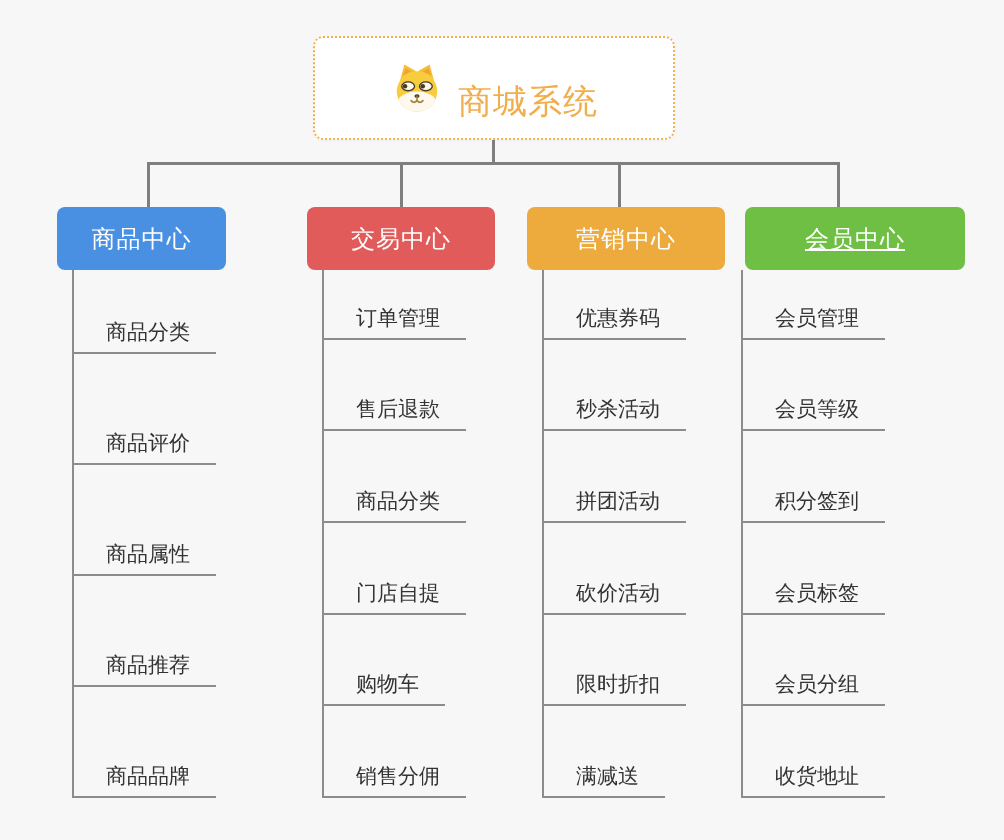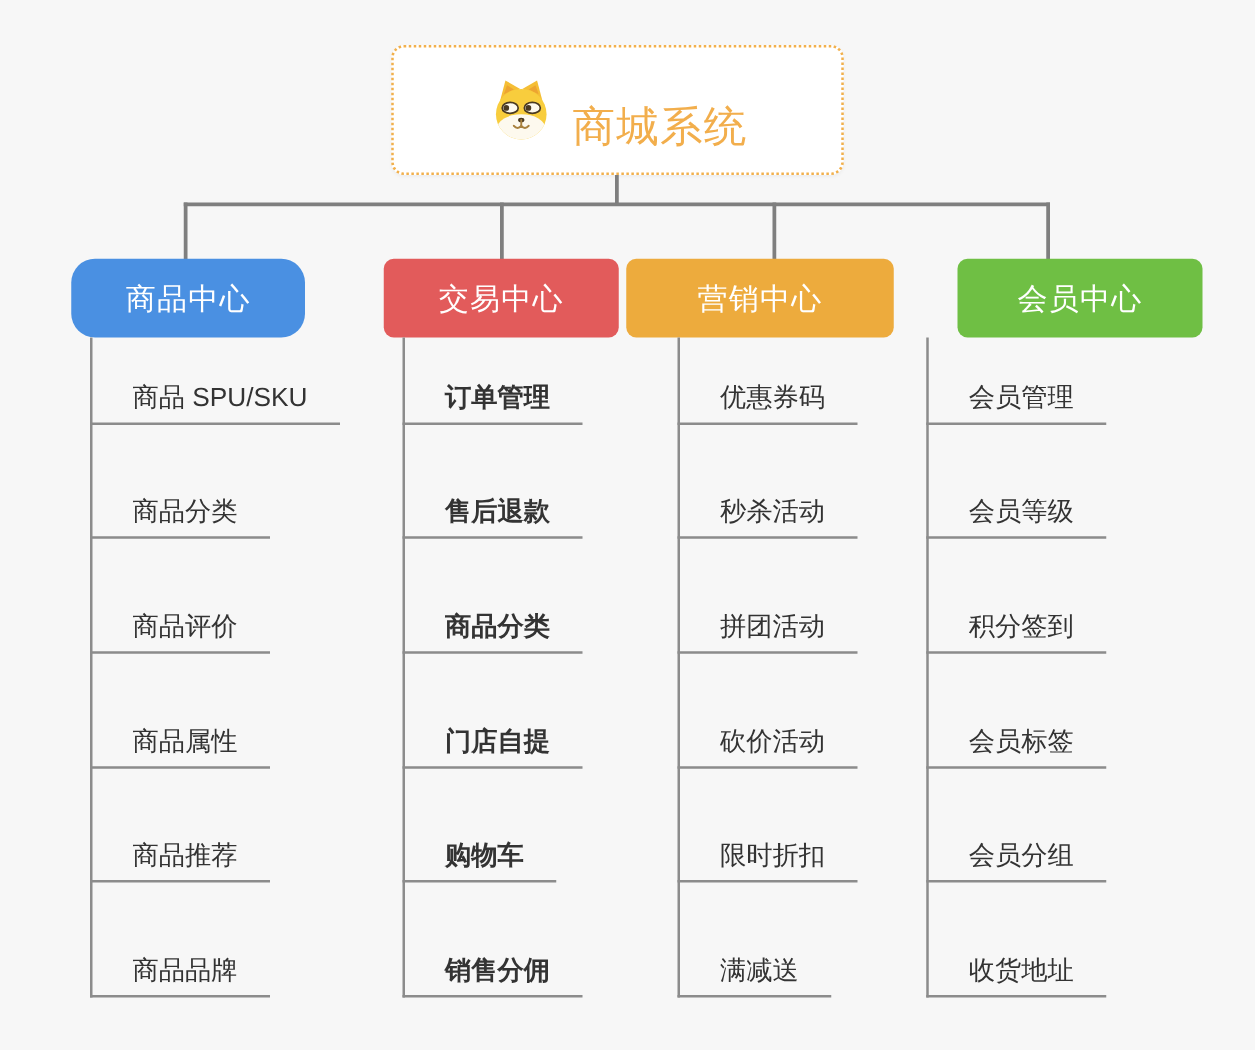--- a/index.html
+++ b/index.html
@@ -58,36 +58,36 @@
     height: 63px;
     border-radius: 8px;
     display: flex;
     align-items: center;
     justify-content: center;
     color: #ffffff;
     font-size: 24px;
     letter-spacing: 1px;
     white-space: nowrap;
   }
-  .bn-0 { left: 57px;  width: 187px; border-radius: 19px; }
+  .bn-0 { left: 57px;  width: 169px; }
   .bn-1 { left: 307px; width: 188px; }
-  .bn-2 { left: 501px; width: 214px; }
-  .bn-3 { left: 766px; width: 196px; }
+  .bn-2 { left: 527px; width: 198px; }
+  .bn-3 { left: 745px; width: 220px; text-decoration: underline; }
 
   
   .topic-column {
     position: absolute;
     top: 270px;
     height: 528px;
     display: flex;
     flex-direction: column;
     align-items: flex-start;
   }
   .tc-0 { left: 72px; }
-  .tc-1 { left: 322px; font-weight: bold; }
+  .tc-1 { left: 322px; }
   .tc-2 { left: 542px; text-align: center; }
   .tc-3 { left: 741px; }
   .topic-column::before {
     content: "";
     position: absolute;
     left: 0; top: 0;
     width: 2px; height: 100%;
     background: #8c8c8c;
   }
   .topic-item {
@@ -141,21 +141,20 @@
   <div class="line drop-1"></div>
   <div class="line drop-2"></div>
   <div class="line drop-3"></div>
 
   <div class="branch-node bn-0" style="background: rgb(74, 144, 226);">商品中心</div>
   <div class="branch-node bn-1" style="background: rgb(226, 91, 91);">交易中心</div>
   <div class="branch-node bn-2" style="background: rgb(237, 171, 61);">营销中心</div>
   <div class="branch-node bn-3" style="background: rgb(111, 191, 68);">会员中心</div>
 
   <div class="topic-column tc-0">
-    <div class="topic-item">商品 SPU/SKU</div>
     <div class="topic-item">商品分类</div>
     <div class="topic-item">商品评价</div>
     <div class="topic-item">商品属性</div>
     <div class="topic-item">商品推荐</div>
     <div class="topic-item">商品品牌</div>
   </div>
 
   <div class="topic-column tc-1">
     <div class="topic-item">订单管理</div>
     <div class="topic-item">售后退款</div>

